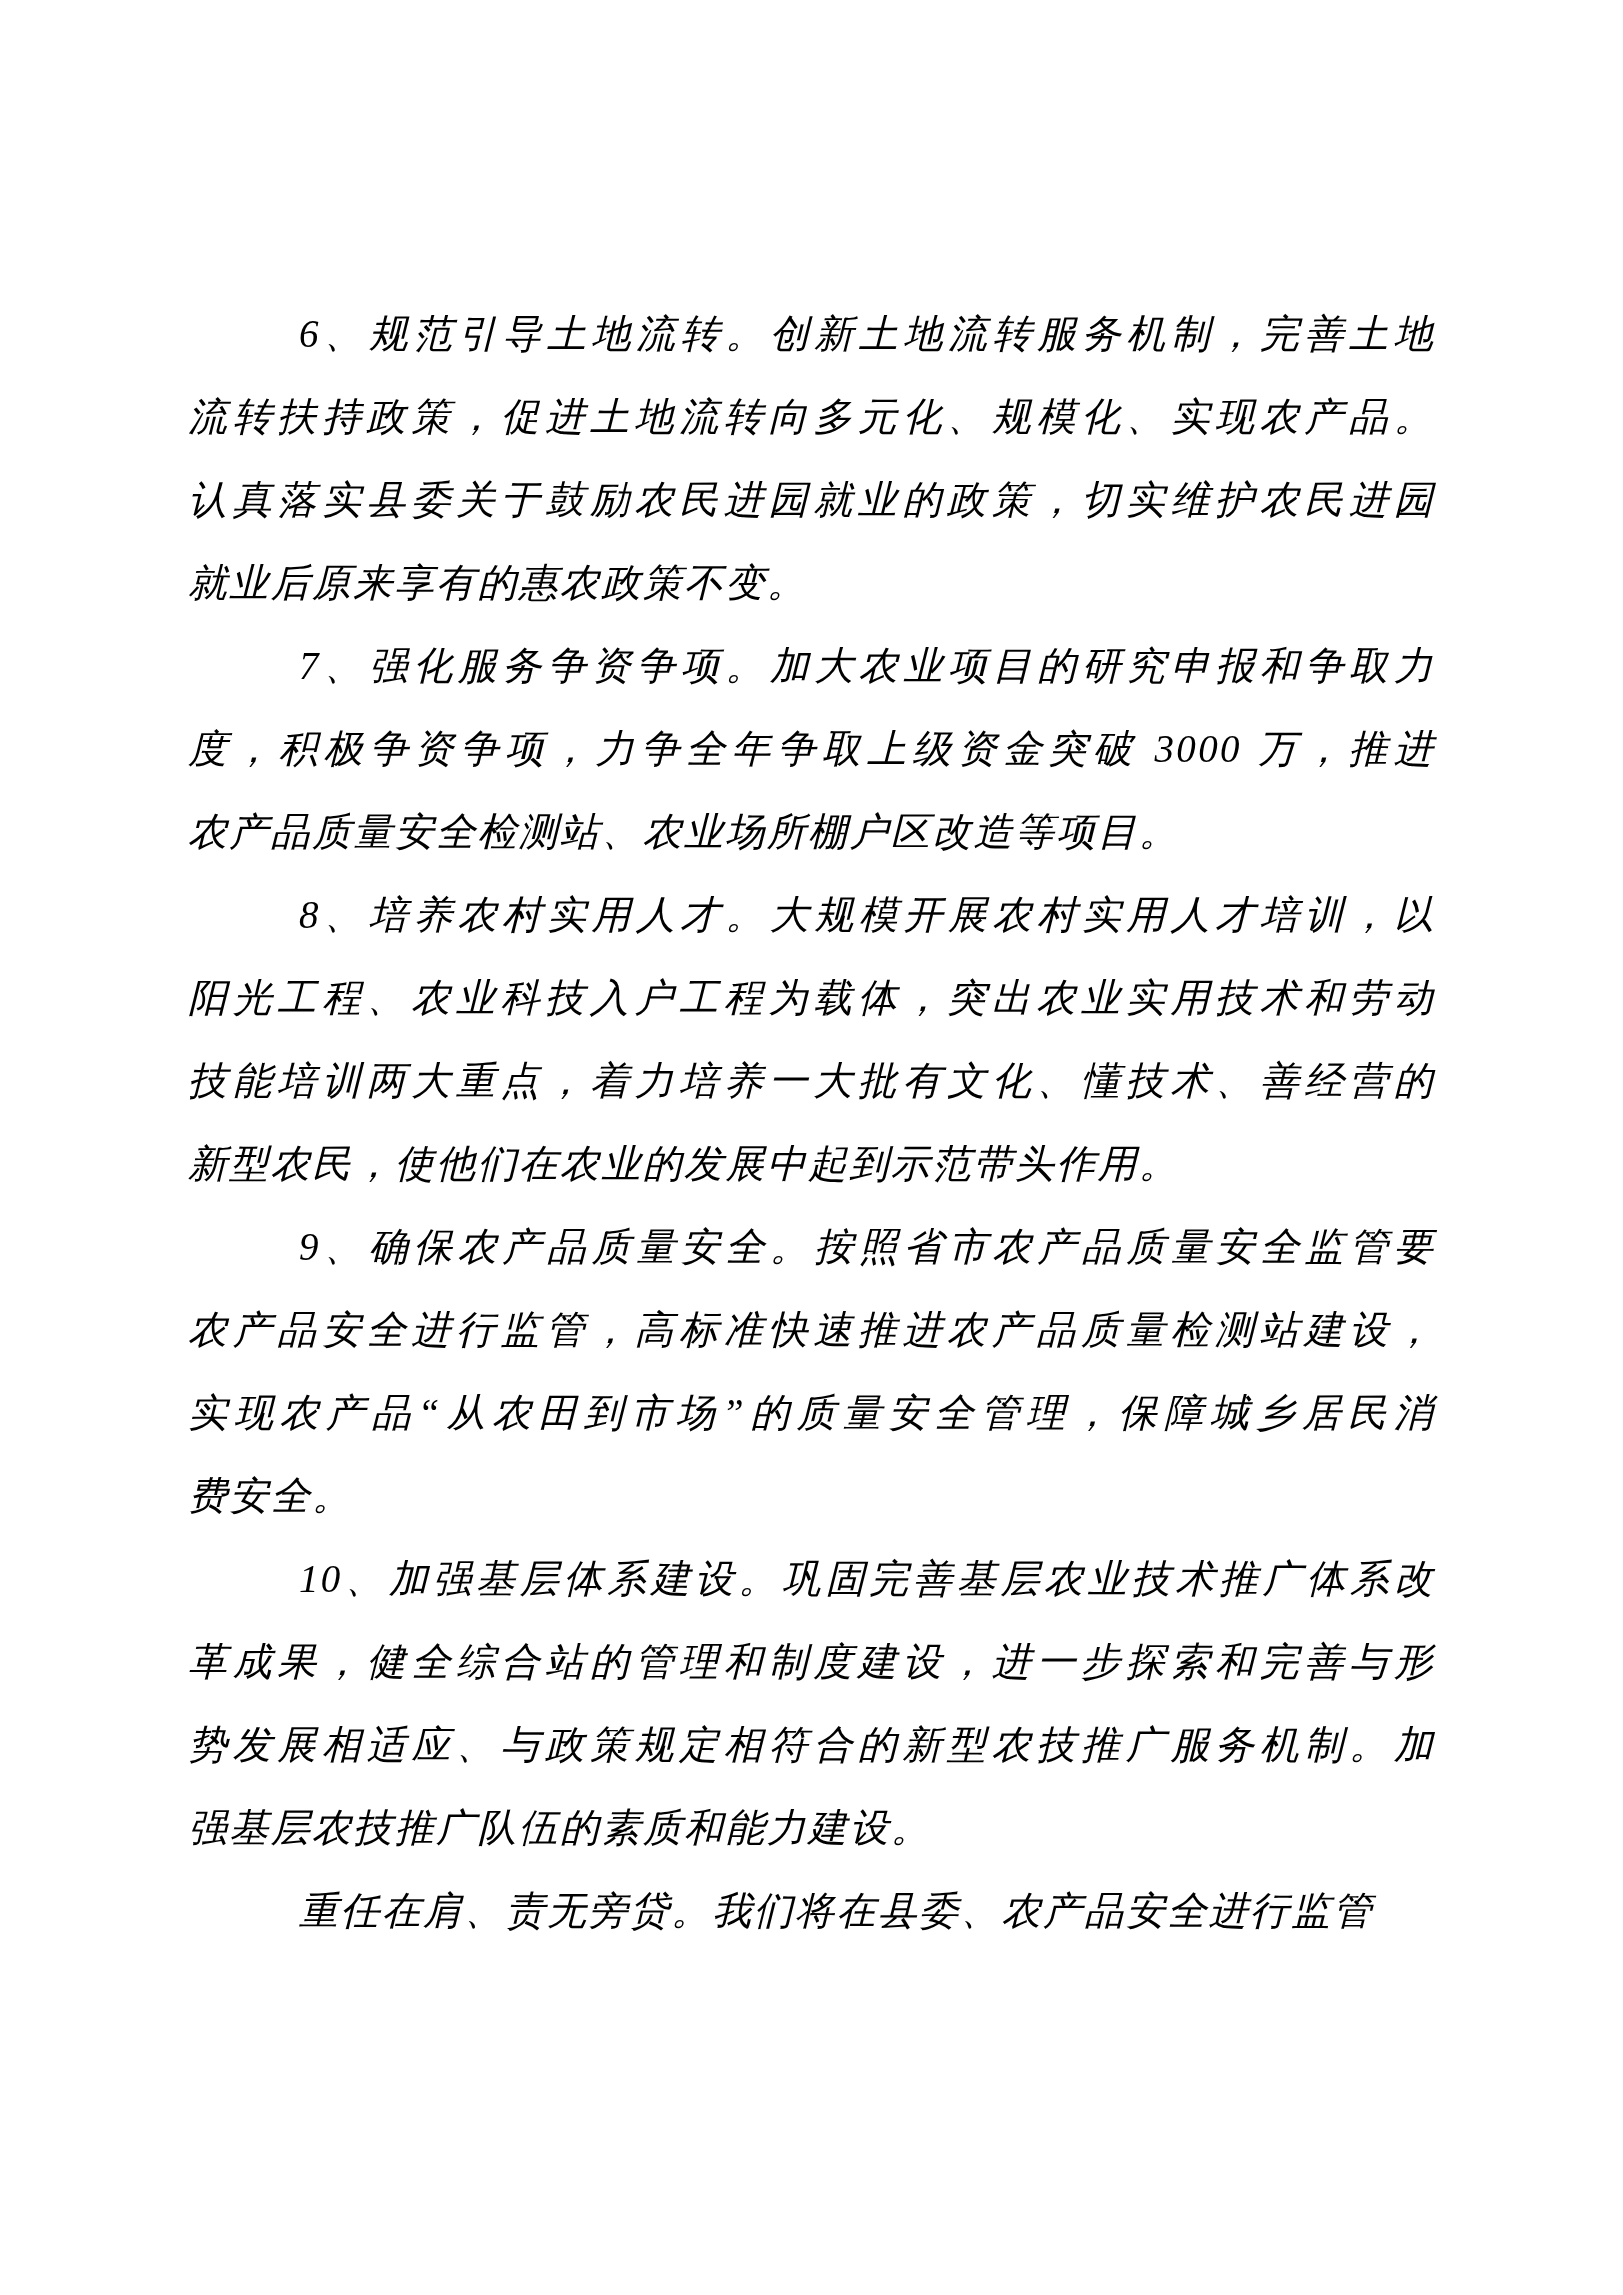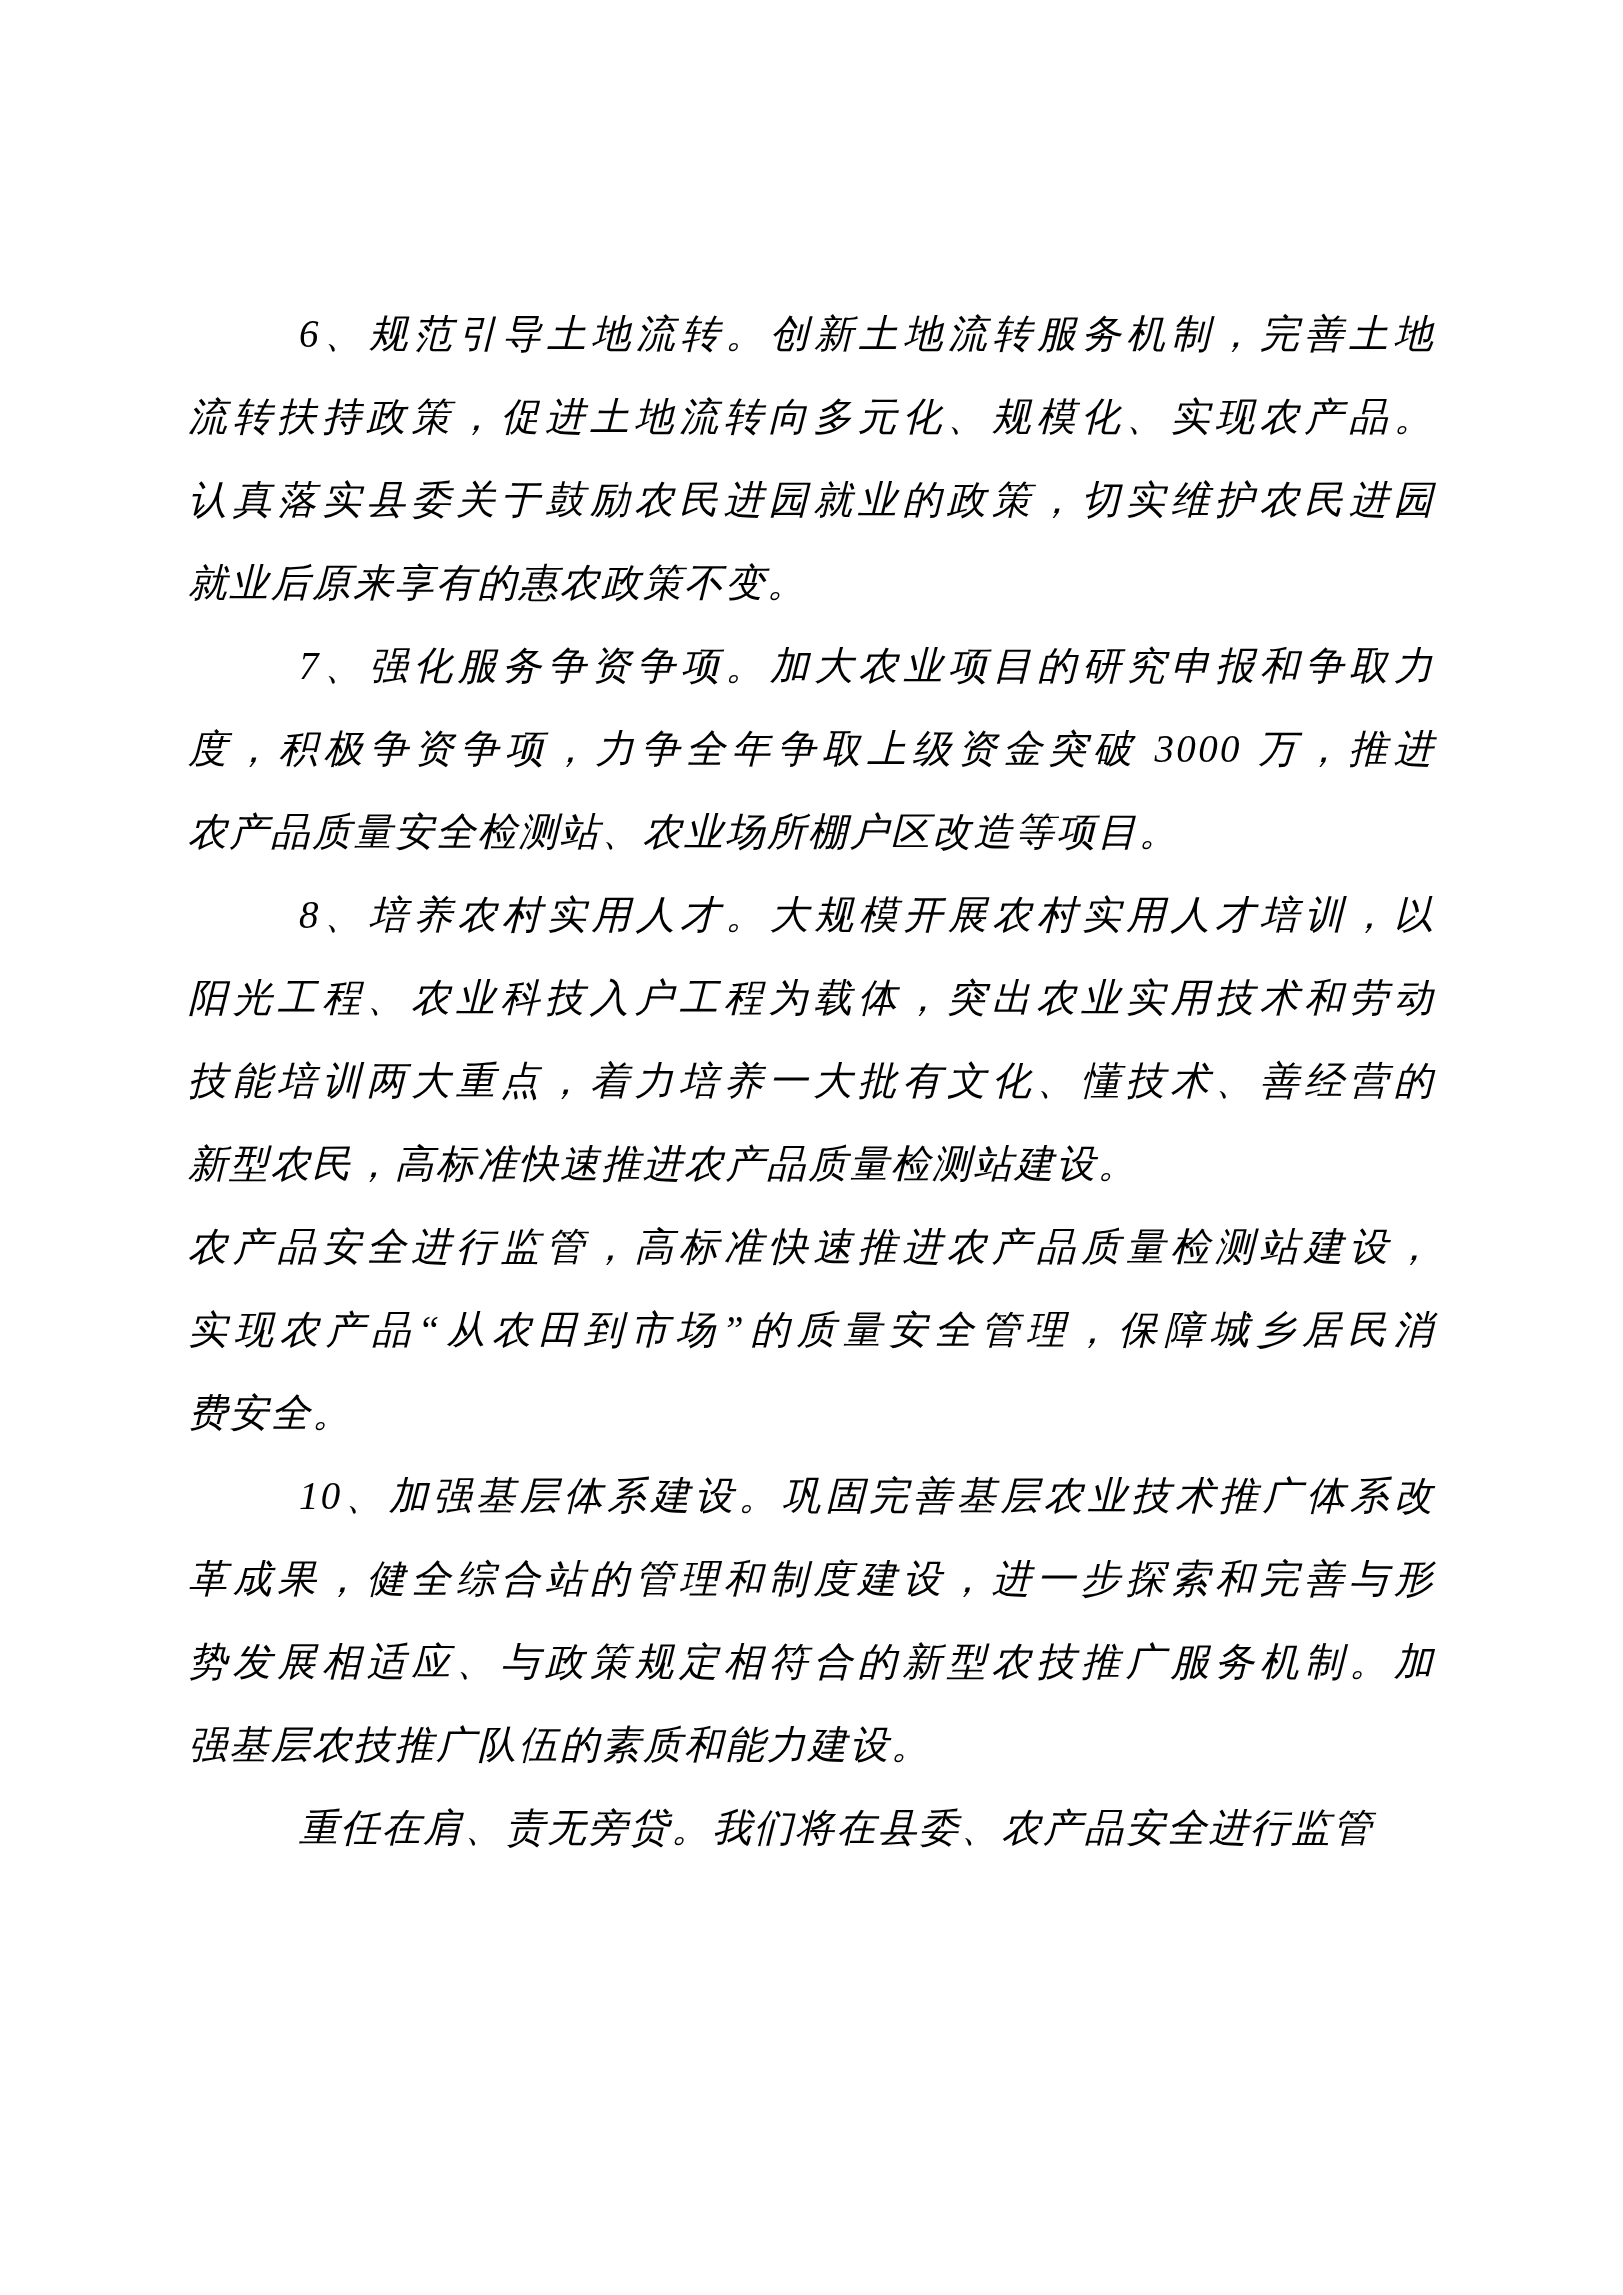--- a/index.html
+++ b/index.html
@@ -68,23 +68,24 @@
       </div>
       <div class="paragraph">
         <div class="line first">7、强化服务争资争项。加大农业项目的研究申报和争取力</div>
         <div class="line">度，积极争资争项，力争全年争取上级资金突破 3000 万，推进</div>
         <div class="line para-last">农产品质量安全检测站、农业场所棚户区改造等项目。</div>
       </div>
       <div class="paragraph">
         <div class="line first">8、培养农村实用人才。大规模开展农村实用人才培训，以</div>
         <div class="line">阳光工程、农业科技入户工程为载体，突出农业实用技术和劳动</div>
         <div class="line">技能培训两大重点，着力培养一大批有文化、懂技术、善经营的</div>
-        <div class="line para-last">新型农民，高标准快速推进农产品质量检测站建设。</div>
+        <div class="line para-last">新型农民，使他们在农业的发展中起到示范带头作用。</div>
       </div>
       <div class="paragraph">
+        <div class="line first">9、确保农产品质量安全。按照省市农产品质量安全监管要</div>
         <div class="line">农产品安全进行监管，高标准快速推进农产品质量检测站建设，</div>
         <div class="line">实现农产品“从农田到市场”的质量安全管理，保障城乡居民消</div>
         <div class="line para-last">费安全。</div>
       </div>
       <div class="paragraph">
         <div class="line first">10、加强基层体系建设。巩固完善基层农业技术推广体系改</div>
         <div class="line">革成果，健全综合站的管理和制度建设，进一步探索和完善与形</div>
         <div class="line">势发展相适应、与政策规定相符合的新型农技推广服务机制。加</div>
         <div class="line para-last">强基层农技推广队伍的素质和能力建设。</div>
       </div>

